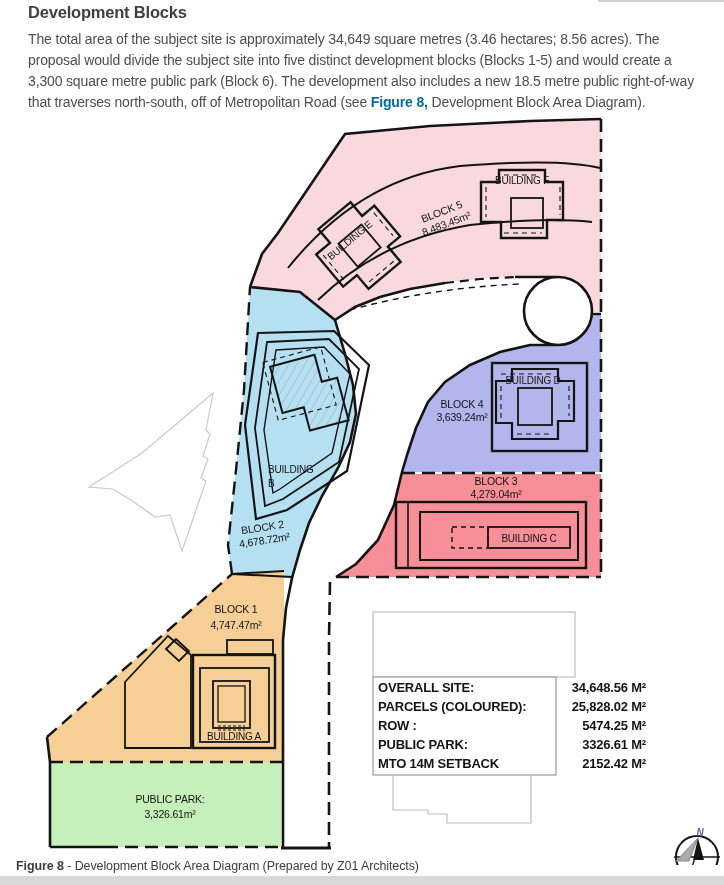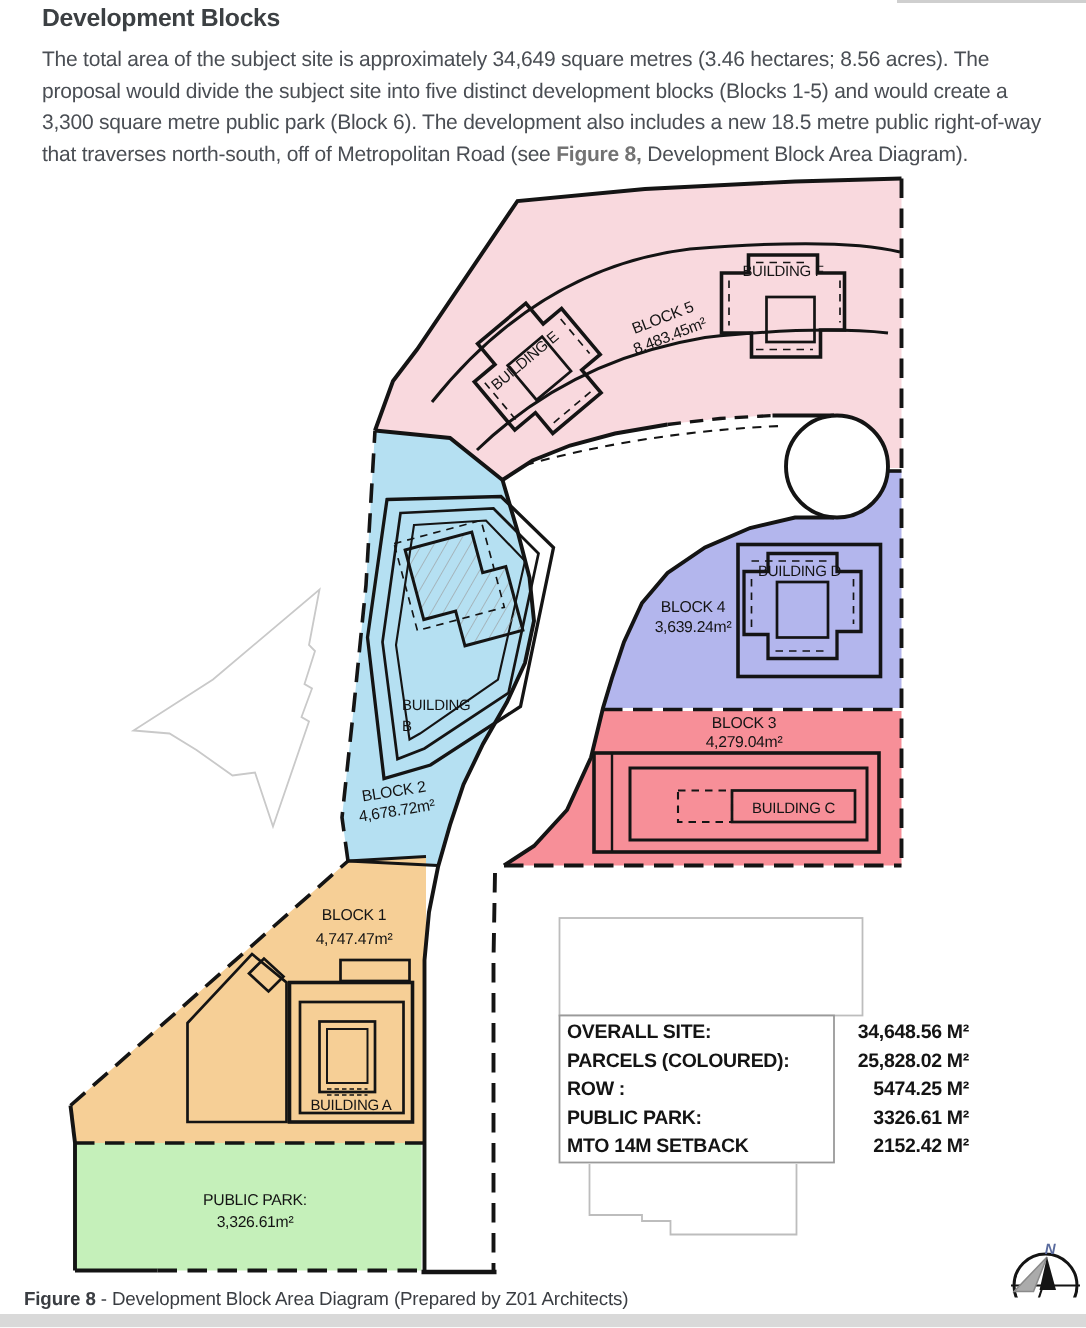--- a/index.html
+++ b/index.html
@@ -1,21 +1,21 @@
 <!DOCTYPE html>
 <html><head>
 <meta charset="utf-8">
 <style>
   html,body{margin:0;padding:0;background:#fff;}
   .page{position:relative;width:724px;height:885px;background:#fff;overflow:hidden;
         font-family:"Liberation Sans",sans-serif;color:#43474c;}
   .topline{position:absolute;top:0;left:598px;width:126px;height:2px;background:#cfcfcf;}
   .heading{position:absolute;top:3px;left:28px;font-size:16.5px;font-weight:bold;color:#3c4043;letter-spacing:-0.2px;}
   .para{position:absolute;top:29px;left:28px;width:676px;font-size:14px;line-height:21px;color:#4a4e54;letter-spacing:-0.15px;}
-  .para b{color:#737373;}
+  .para b{color:#0369a1;}
   .caption{position:absolute;top:859px;left:16px;font-size:12.5px;color:#3a3d42;letter-spacing:-0.1px;}
   .graybar{position:absolute;top:876px;left:0;width:724px;height:9px;background:#d9d9d9;}
   svg text{font-family:"Liberation Sans",sans-serif;fill:#141414;letter-spacing:-0.2px;}
   .blk-label{font-size:10.5px;}
   .bld-label{font-size:10px;}
   .tbl-label{font-size:13px;font-weight:bold;}
   .n-label{font-size:10px;font-style:italic;font-weight:bold;fill:#5a6b9e;}
 </style>
 </head>
 <body>

